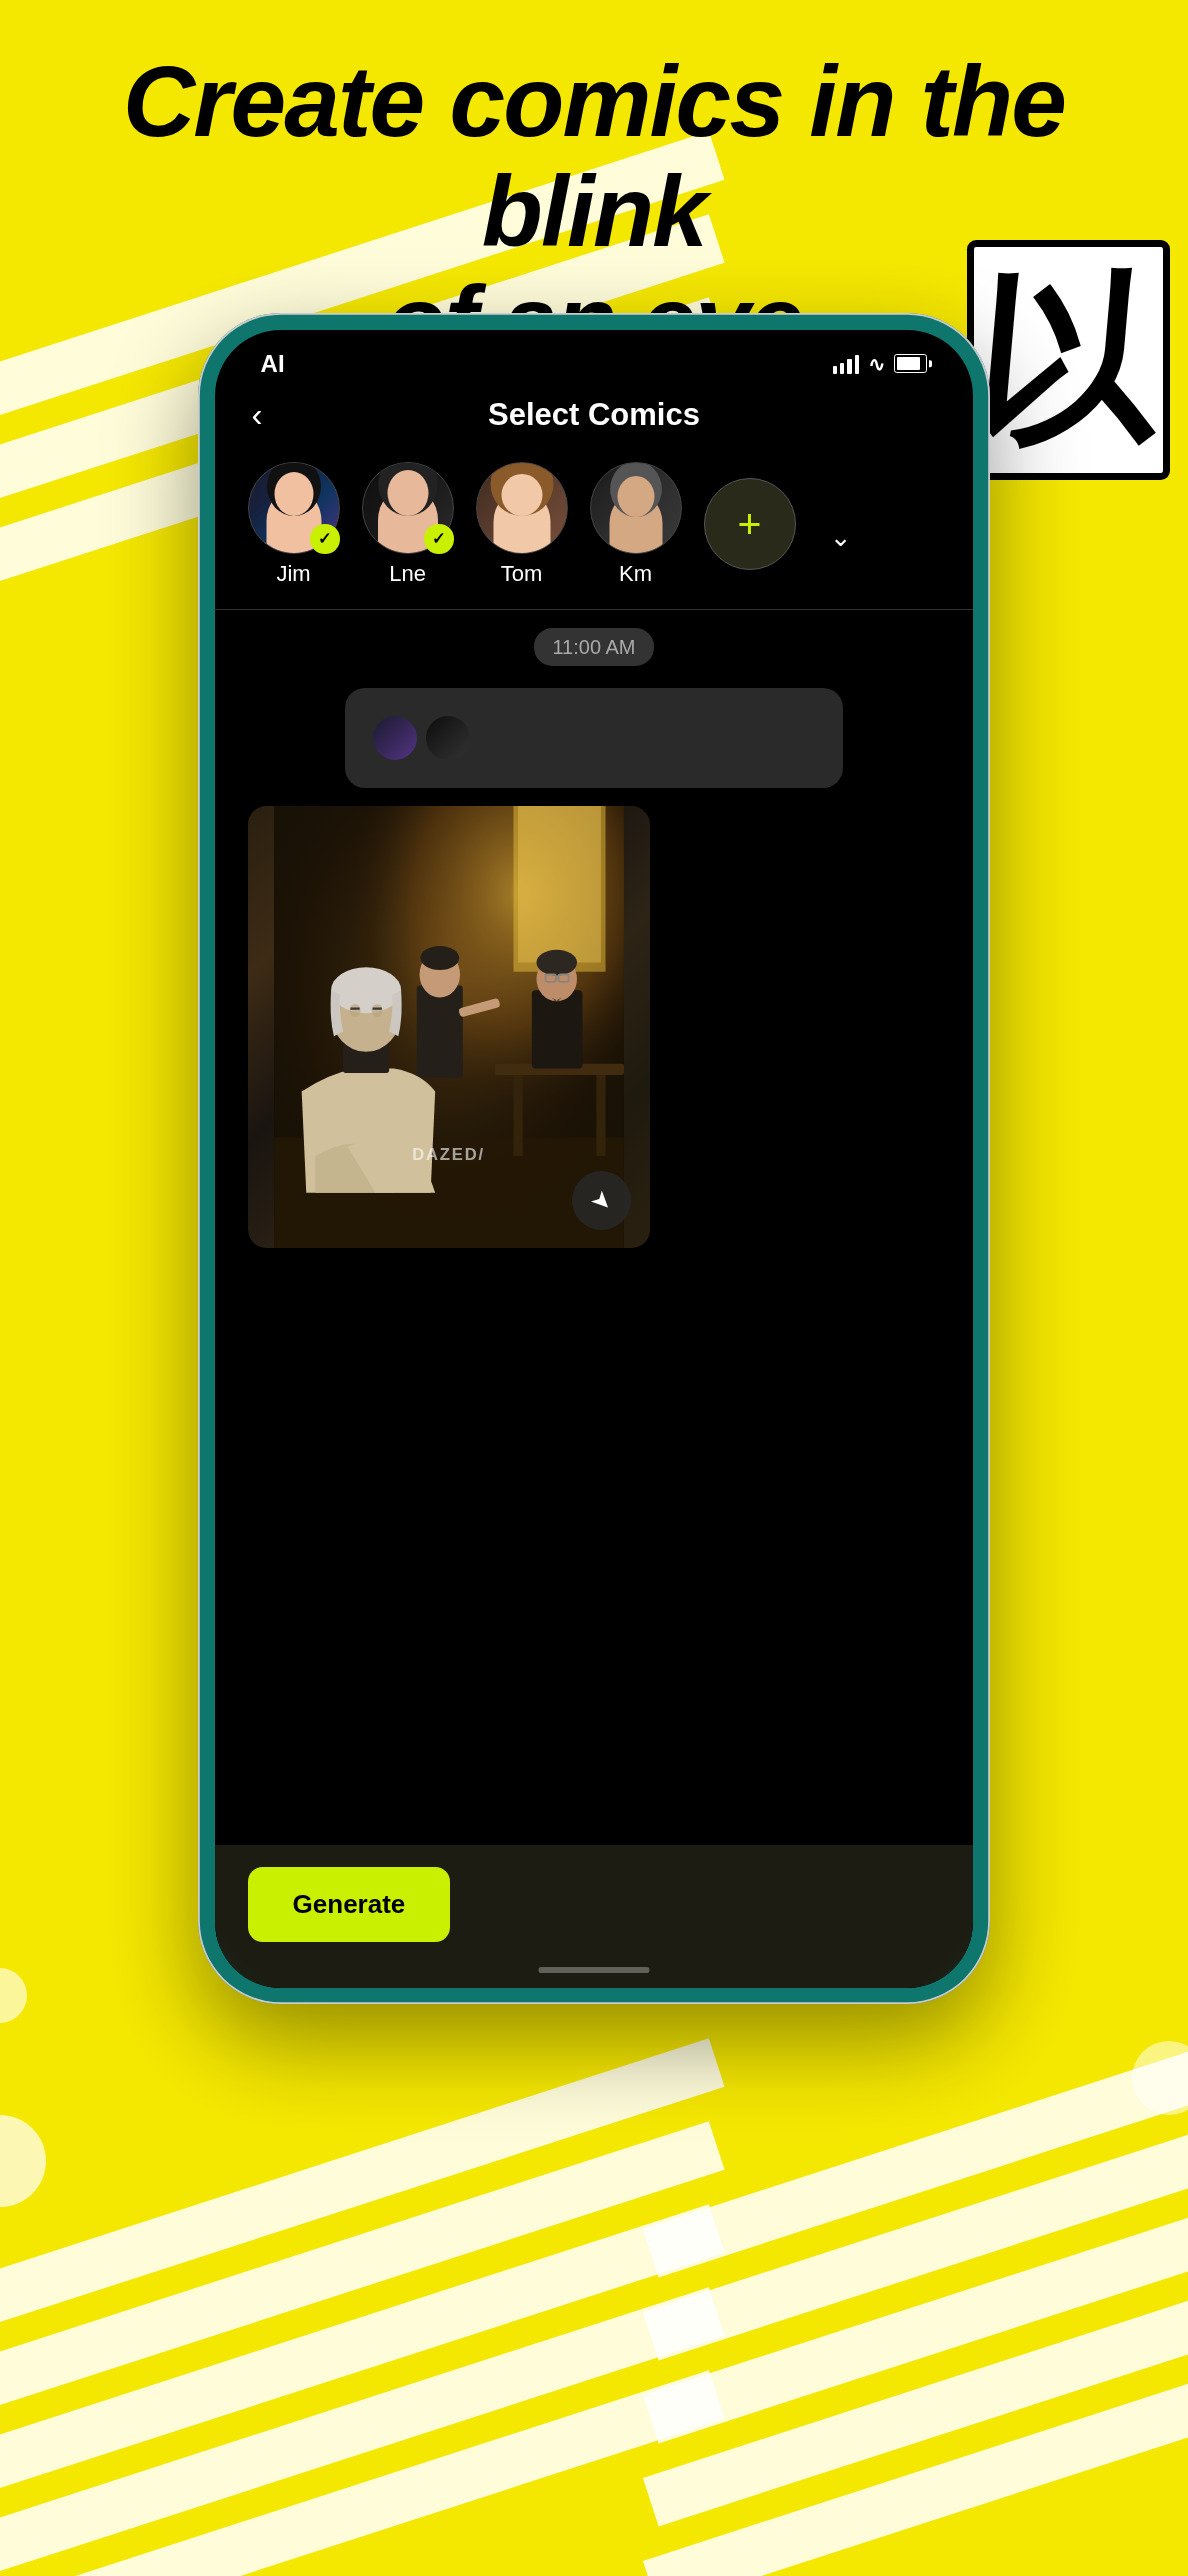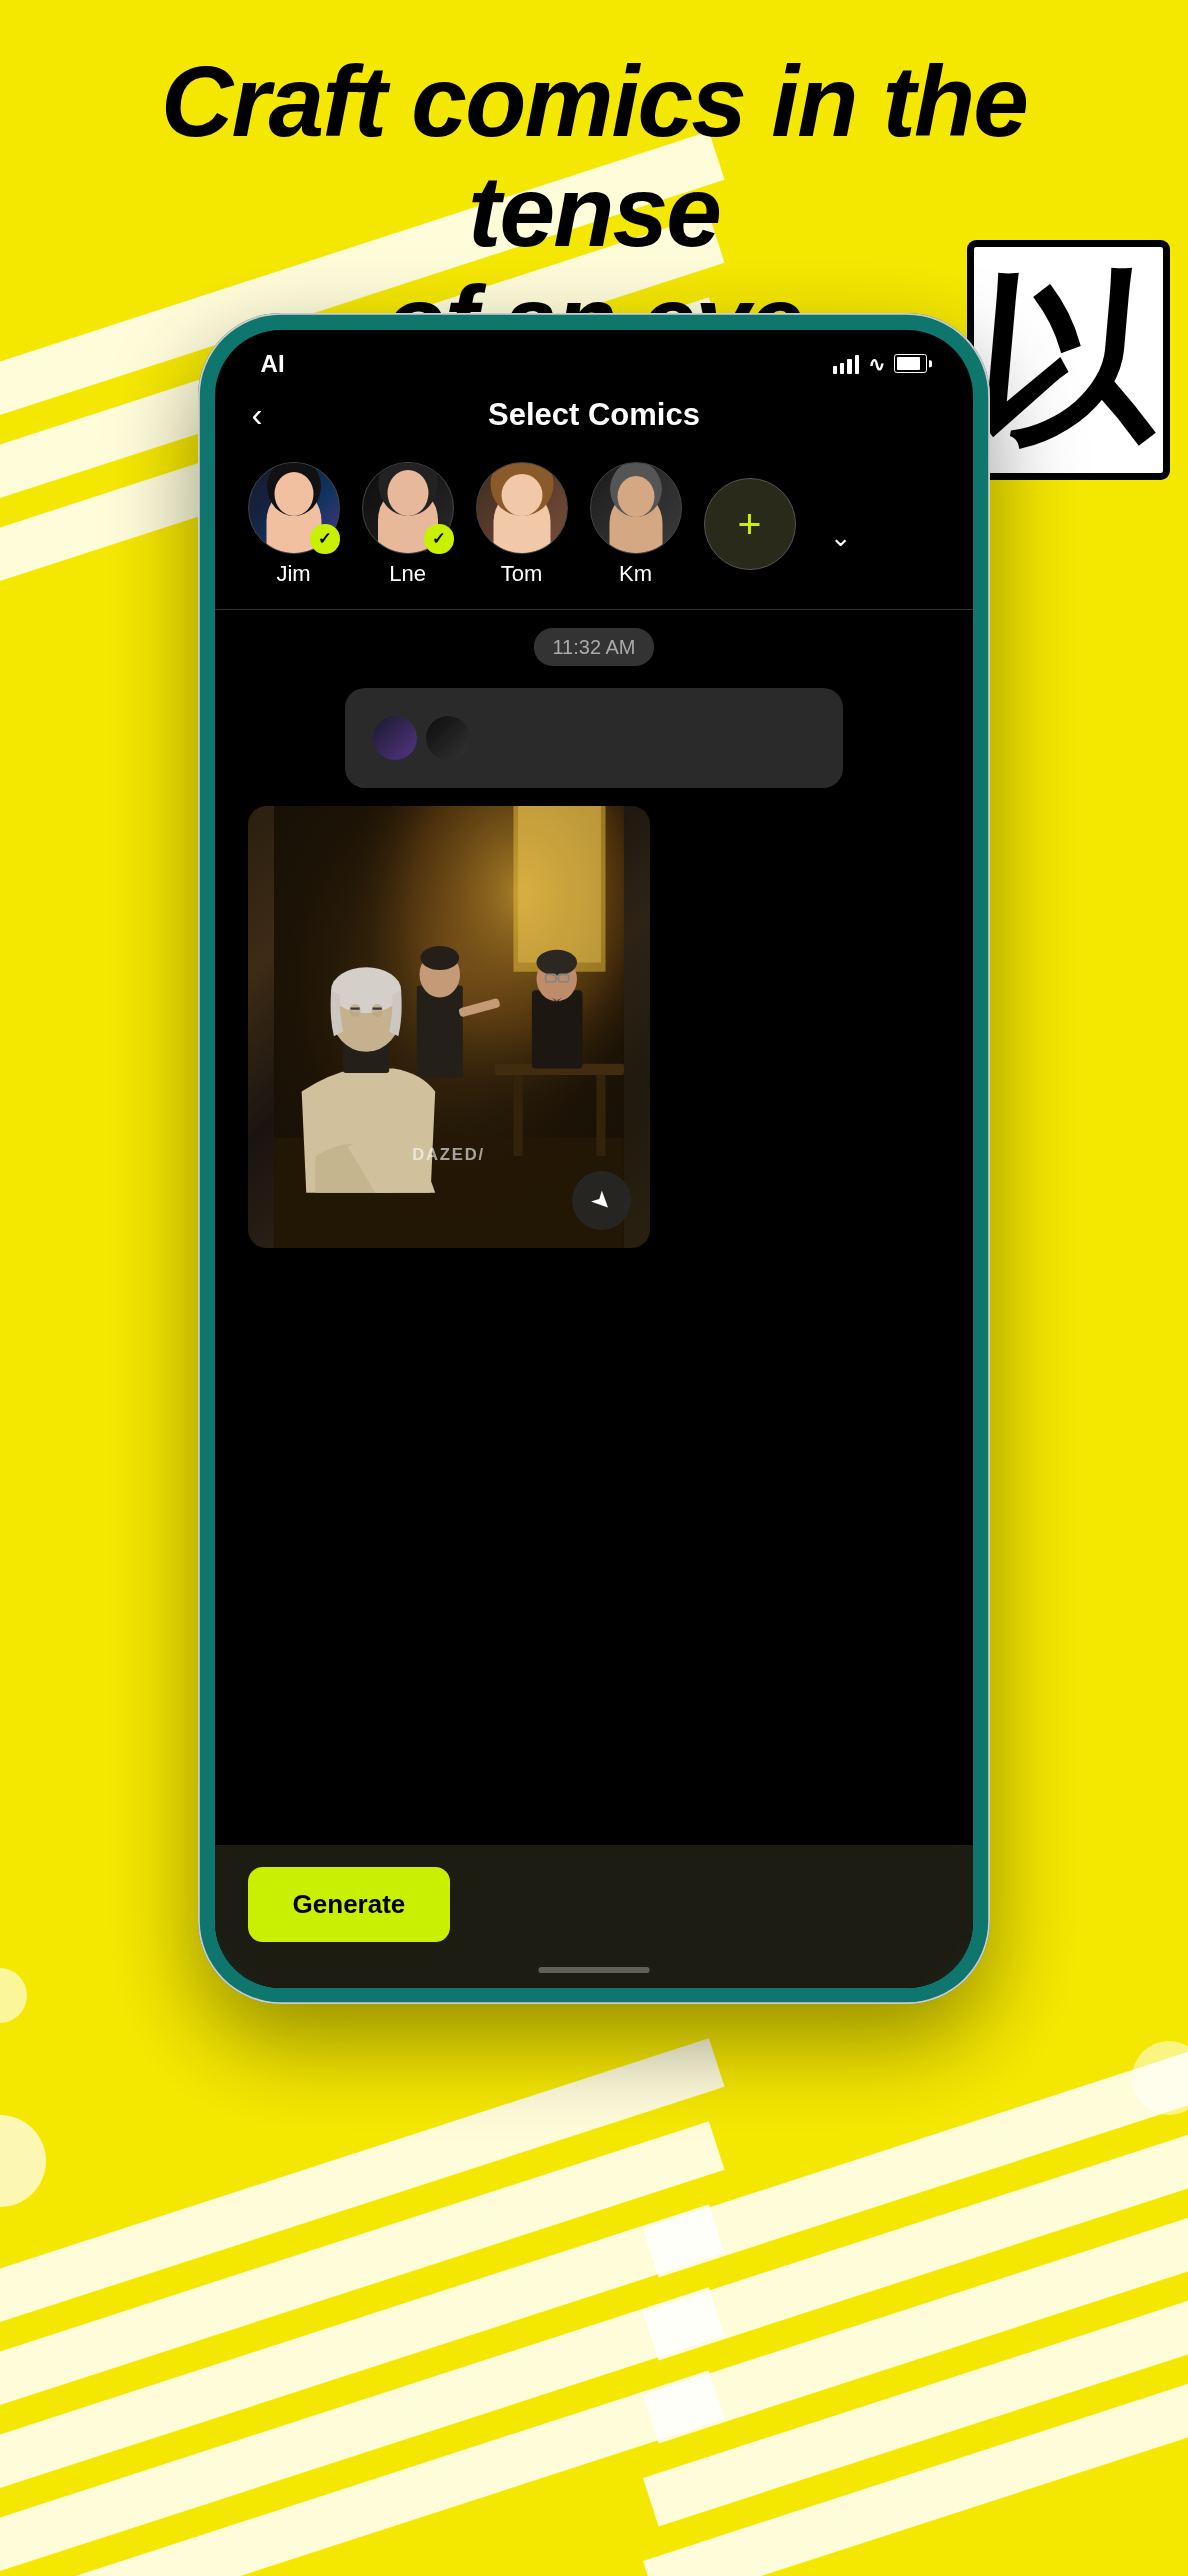--- a/index.html
+++ b/index.html
@@ -685,21 +685,21 @@
 <div class="deco-circle-right"></div>
 
 <div class="speech-bubble-deco">
   <div class="bubble-box">
     <span class="bubble-char-1">以</span>
   </div>
 </div>
 
 <div class="headline">
   <div class="headline-text">
-    <span>Craft comics in the tense</span><br>
+    <span>Create comics in the blink</span><br>
     <span>of an eye</span>
   </div>
 </div>
 
 <div class="phone-wrapper">
   <div class="phone-frame">
     <div class="phone-screen">
 
       <div class="notch"></div>
 
@@ -763,21 +763,21 @@
           </div>
 
           <div class="dropdown-character">⌄</div>
         </div>
       </div>
 
       <div class="divider"></div>
 
       <div class="chat-area">
         <div class="timestamp">
-          <span class="timestamp-badge">11:32 AM</span>
+          <span class="timestamp-badge">11:00 AM</span>
         </div>
 
         <div class="message-bubble">
           <div class="message-avatars">
             <div class="msg-avatar msg-avatar-jim"></div>
             <div class="msg-avatar msg-avatar-lne"></div>
           </div>
         </div>
       </div>
 

